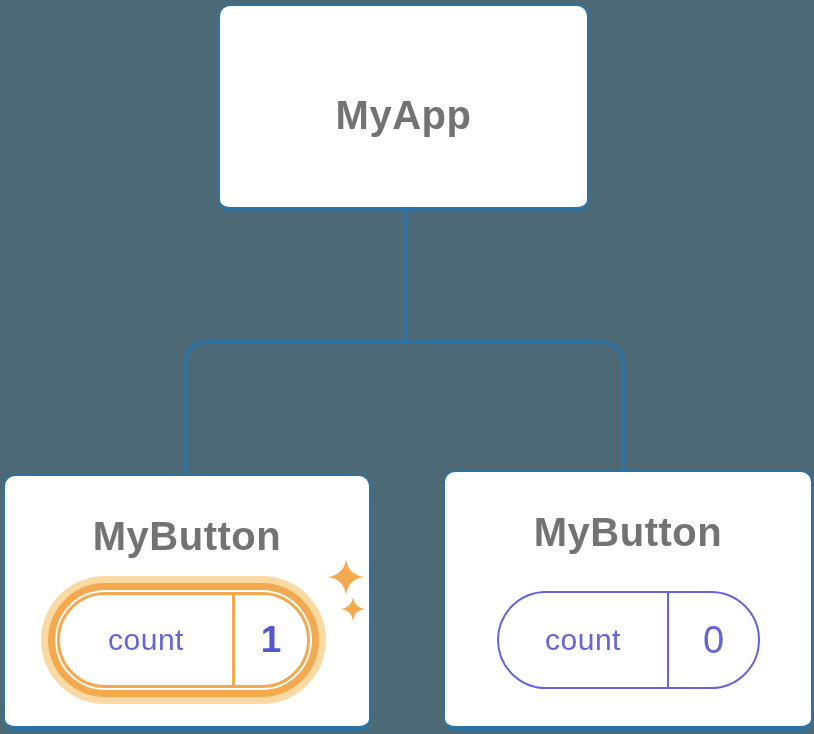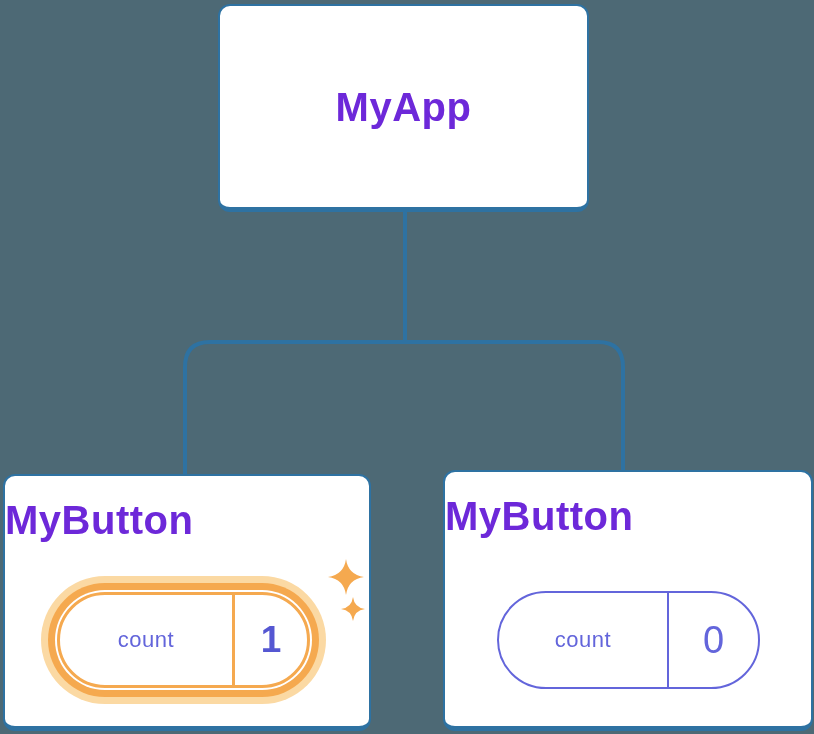--- a/index.html
+++ b/index.html
@@ -46,25 +46,27 @@
     width: 368px;
     height: 257px;
   }
   .card-child-right {
     left: 443px;
     top: 470px;
     width: 370px;
     height: 261px;
   }
   .node-title {
-    color: #6d28d9;
+    color: #737373;
     font-size: 40px;
     font-weight: 700;
     letter-spacing: 0.5px;
+    text-align: center;
     line-height: 1;
+    margin-top: 16px;
   }
   .card-child-left .node-title,
   .card-child-right .node-title {
     position: absolute;
     left: 0;
     right: 0;
     top: 24px;
   }
   .pill {
     position: absolute;
@@ -103,21 +105,21 @@
   .pill-highlighted .pill-value-cell { width: 72px; }
   .pill-plain .pill-value-cell { width: 89px; }
   .pill-divider {
     width: 3px;
     align-self: stretch;
   }
   .pill-highlighted .pill-divider { background: #F5A94F; }
   .pill-plain .pill-divider { width: 2px; background: #6365DB; }
   .pill-key {
     color: #6365DB;
-    font-size: 22px;
+    font-size: 30px;
     font-weight: 400;
     letter-spacing: 0.5px;
   }
   .pill-value {
     color: #6365DB;
     font-size: 38px;
     font-weight: 400;
   }
   .pill-highlighted .pill-value {
     color: #5557D2;

